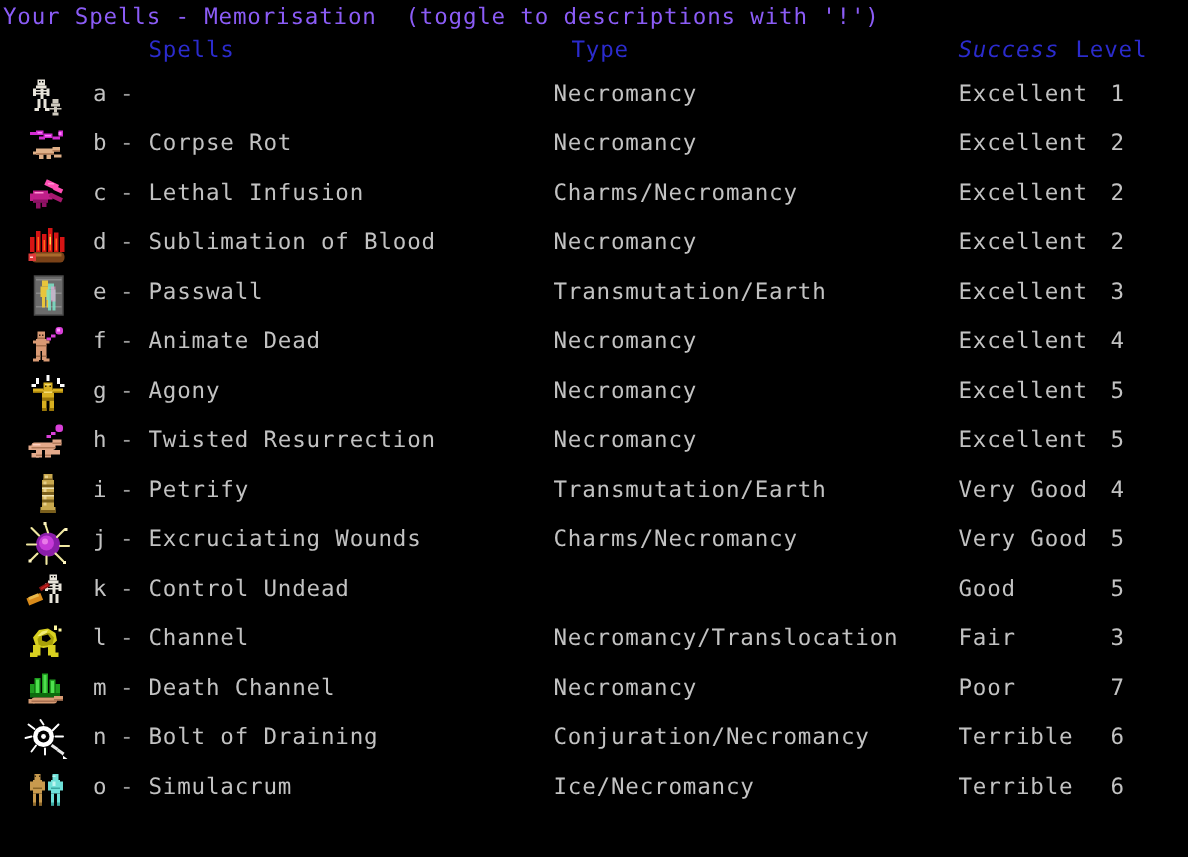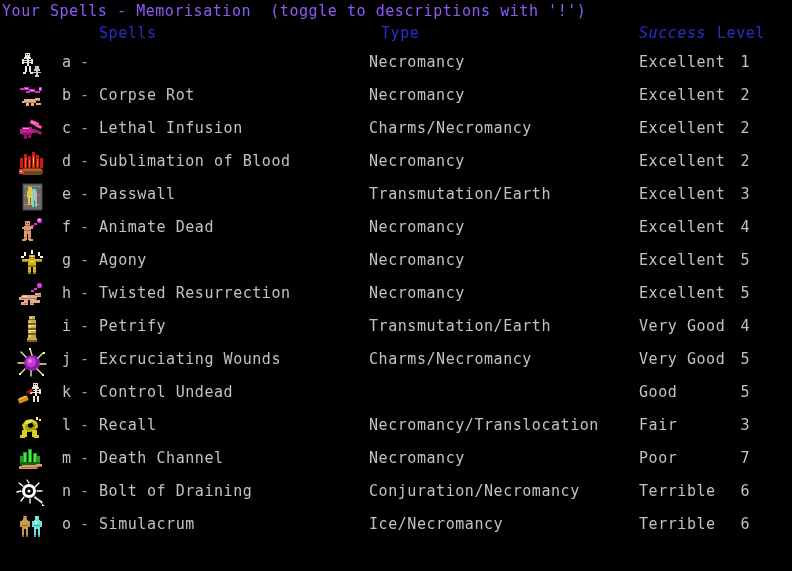--- a/index.html
+++ b/index.html
@@ -530,21 +530,21 @@
               <rect x="18" y="22" width="5" height="3"></rect>
       </g>
       <g fill="#fff8a0">
         <rect x="20" y="4" width="2" height="3"></rect>
               <rect x="23" y="6" width="2" height="2"></rect>
       </g>
     </svg>
         </div>
         <div class="cell c-letter">l</div>
         <div class="cell c-dash">-</div>
-        <div class="cell c-name">Recall</div>
+        <div class="cell c-name">Channel</div>
         <div class="cell c-type">Necromancy/Translocation</div>
         <div class="cell c-success">Fair</div>
         <div class="cell c-level">3</div>
       </div>
       <div class="row">
         <div class="tile">
     <svg viewBox="0 0 32 30">
       <g fill="#1f9e1f">
         <rect x="7" y="6" width="4" height="12"></rect>
               <rect x="12" y="3" width="4" height="15"></rect>

